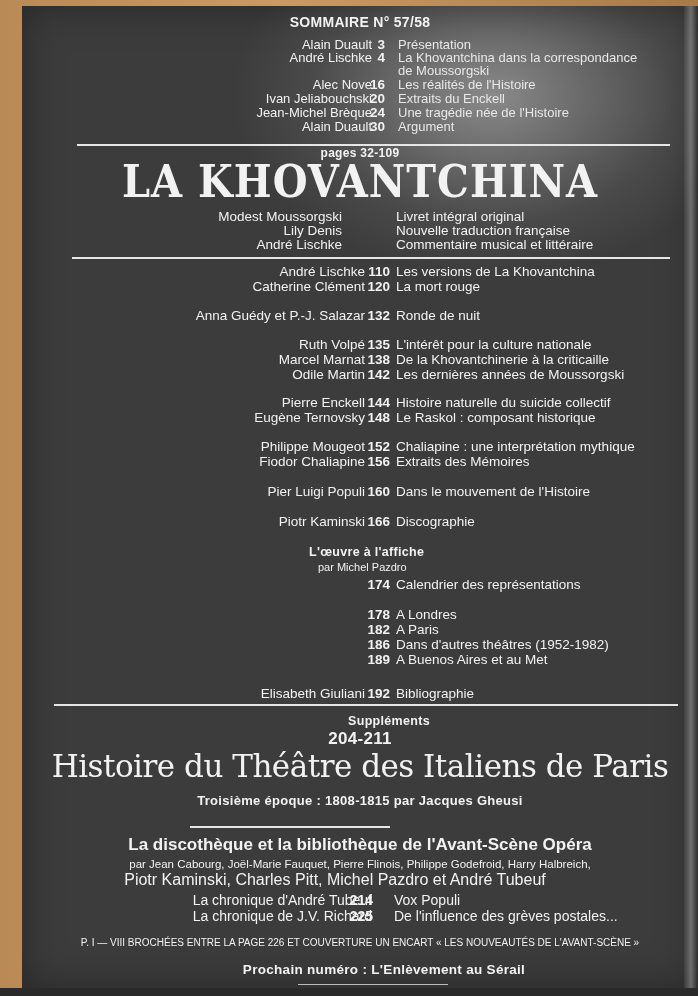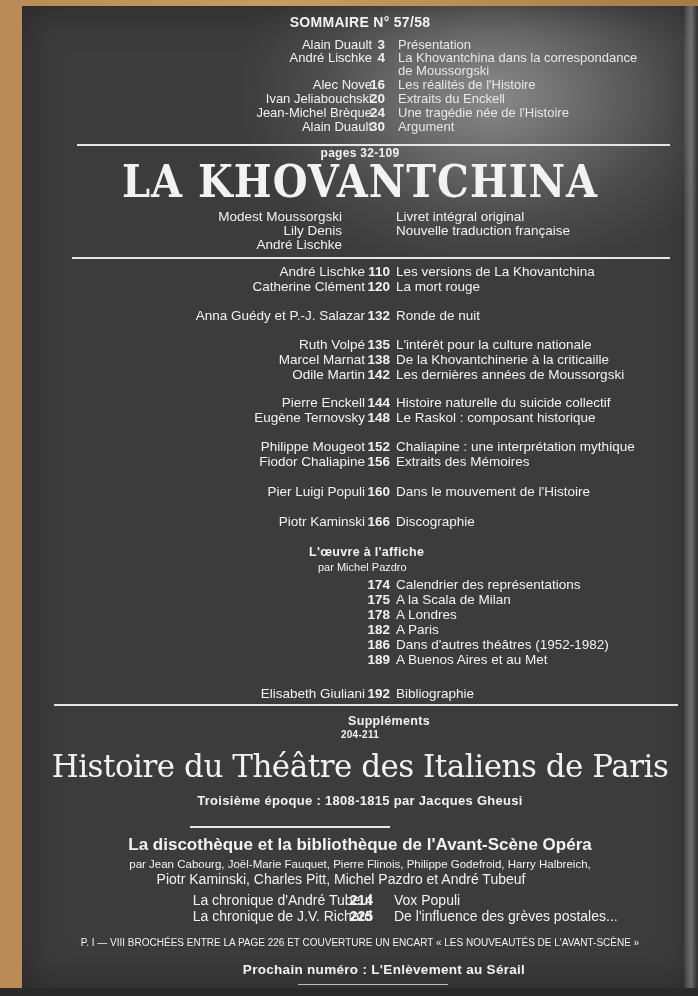--- a/index.html
+++ b/index.html
@@ -119,20 +119,21 @@
   <div class="row" style="top:203px">
     <span class="author" style="right:356px">Modest Moussorgski</span>
     <span class="title">Livret intégral original</span>
   </div>
   <div class="row" style="top:217px">
     <span class="author" style="right:356px">Lily Denis</span>
     <span class="title">Nouvelle traduction française</span>
   </div>
   <div class="row" style="top:231px">
     <span class="author" style="right:356px">André Lischke</span>
+    <span class="title">Commentaire musical et littéraire</span>
   </div>
 
   <div class="rule" style="left:50px;width:598px;top:251px;"></div>
 
   <div class="row" style="top:258px">
     <span class="author">André Lischke</span>
     <span class="page">110</span>
     <span class="title">Les versions de La Khovantchina</span>
   </div>
   <div class="row" style="top:273px">
@@ -196,24 +197,20 @@
     <span class="title">Discographie</span>
   </div>
 
   <div class="abs heading" style="left:287px;top:539px;font-size:12.5px;">L'œuvre à l'affiche</div>
   <div class="abs small" style="left:296px;top:555px;font-size:11px;">par Michel Pazdro</div>
 
   <div class="row" style="top:571px">
     <span class="page">174</span>
     <span class="title">Calendrier des représentations</span>
   </div>
-  <div class="row" style="top:586px">
-    <span class="page">175</span>
-    <span class="title">A la Scala de Milan</span>
-  </div>
   <div class="row" style="top:601px">
     <span class="page">178</span>
     <span class="title">A Londres</span>
   </div>
   <div class="row" style="top:616px">
     <span class="page">182</span>
     <span class="title">A Paris</span>
   </div>
   <div class="row" style="top:631px">
     <span class="page">186</span>
@@ -226,29 +223,29 @@
 
   <div class="row" style="top:680px">
     <span class="author">Elisabeth Giuliani</span>
     <span class="page">192</span>
     <span class="title">Bibliographie</span>
   </div>
 
   <div class="rule" style="left:32px;width:624px;top:698px;"></div>
 
   <div class="abs center heading" style="left:0;width:688px;top:708px;font-size:12.5px;padding-left:23px;">Suppléments</div>
-  <div class="abs center heading" style="left:0;width:676px;top:723px;font-size:10px;">204-211</div>
+  <div class="abs center heading" style="left:0;width:676px;top:723px;font-size:17px;">204-211</div>
   <div class="histoire">Histoire du Théâtre des Italiens de Paris</div>
   <div class="abs center heading" style="left:0;width:676px;top:787px;font-size:13px;">Troisième époque : 1808-1815 par Jacques Gheusi</div>
 
   <div class="rule" style="left:168px;width:200px;top:820px;"></div>
 
   <div class="abs center" style="left:0;width:676px;top:829px;font-size:17px;font-weight:bold;">La discothèque et la bibliothèque de l'Avant-Scène Opéra</div>
   <div class="abs center" style="left:0;width:676px;top:852px;font-size:11.5px;">par Jean Cabourg, Joël-Marie Fauquet, Pierre Flinois, Philippe Godefroid, Harry Halbreich,</div>
-  <div class="abs center" style="left:6px;width:626px;top:865px;font-size:14px;">Piotr Kaminski, Charles Pitt, Michel Pazdro et André Tubeuf</div>
+  <div class="abs center" style="left:0;width:626px;top:865px;font-size:16px;">Piotr Kaminski, Charles Pitt, Michel Pazdro et André Tubeuf</div>
 
   <div class="row" style="top:887px;font-size:14px;">
     <span class="author" style="right:326px">La chronique d'André Tubeuf</span>
     <span class="page" style="left:326px">214</span>
     <span class="title" style="left:372px">Vox Populi</span>
   </div>
   <div class="row" style="top:903px;font-size:14px;">
     <span class="author" style="right:326px">La chronique de J.V. Richard</span>
     <span class="page" style="left:326px">225</span>
     <span class="title" style="left:372px">De l'influence des grèves postales...</span>

